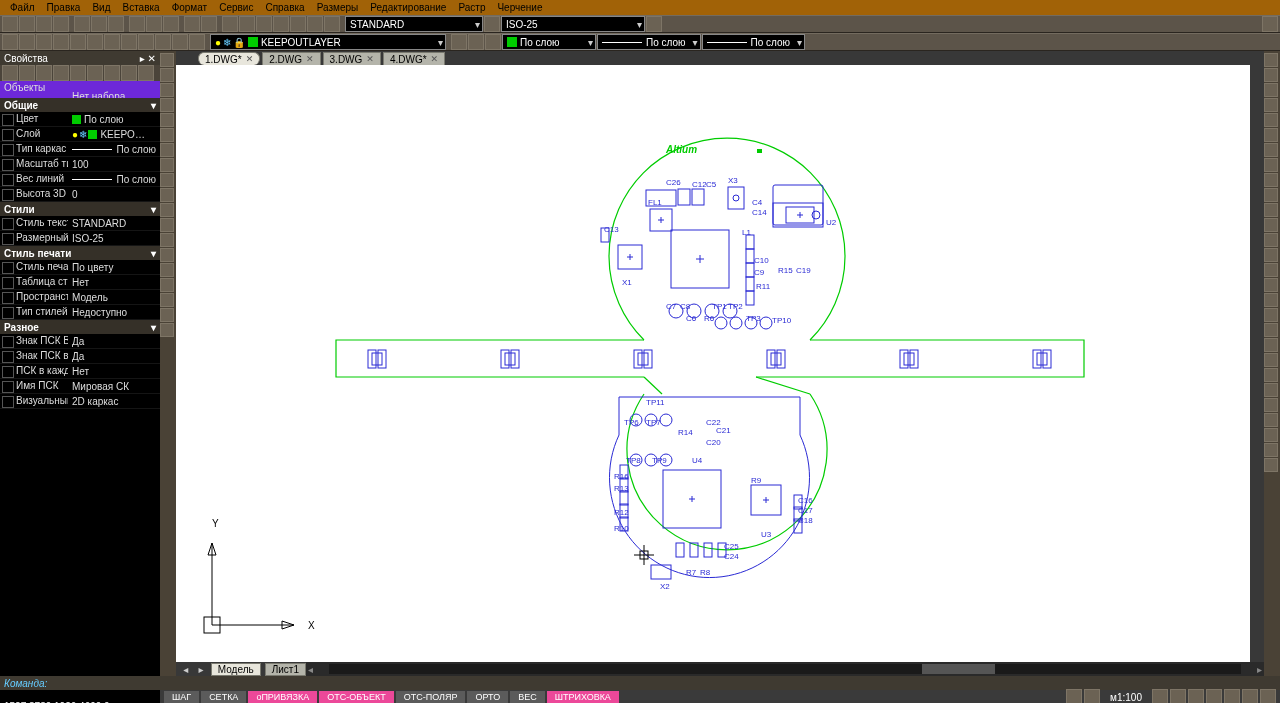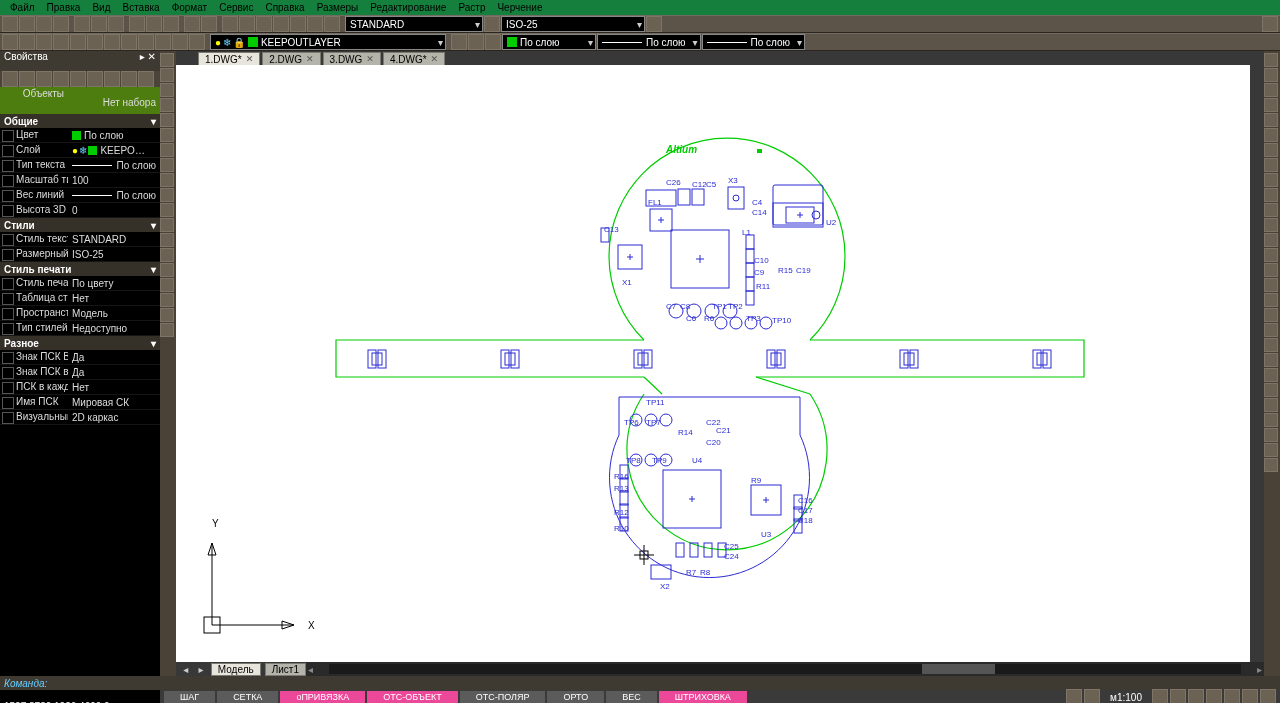--- a/index.html
+++ b/index.html
@@ -1,69 +1,69 @@
 <!DOCTYPE html>
 <html><head>
 <meta charset="utf-8">
 <style>
 * { margin: 0; padding: 0; box-sizing: border-box; font-family: Tahoma, Arial, sans-serif; font-size: 10px; user-select: none; }
 html, body { width: 1280px; height: 703px; overflow: hidden; background: #000; color: #ccc; }
-.menubar { height: 15px; background: #15803d; color: #000; display: flex; align-items: center; padding: 0 4px; }
+.menubar { height: 15px; background: #a16207; color: #000; display: flex; align-items: center; padding: 0 4px; }
 .menubar .item { padding: 1px 6px; cursor: default; }
 .toolbar { height: 18px; background: #5c5449; border-top: 1px solid #736b5f; border-bottom: 1px solid #2a251f; display: flex; align-items: center; padding: 0 2px; gap: 1px; }
 .tbtn { width: 16px; height: 16px; background: #6b6254; border: 1px solid #7e7566; display: inline-block; position: relative; }
 .tbtn.sep { width: 3px; background: transparent; border: none; }
 .combo { height: 16px; background: #000; border: 1px solid #888; display: flex; align-items: center; padding: 0 14px 0 4px; color: #fff; font-size: 10px; position: relative; }
 .combo:after { content: '▾'; position: absolute; right: 2px; color: #ccc; }
 .combo .swatch { width: 10px; height: 10px; margin-right: 3px; }
 .linecombo { height: 16px; background: #000; border: 1px solid #888; display: flex; align-items: center; padding: 0 14px 0 4px; color: #fff; font-size: 10px; position: relative; min-width: 96px; }
 .linecombo:after { content: '▾'; position: absolute; right: 2px; color: #ccc; }
 .linecombo .line { border-top: 1px solid #fff; width: 40px; margin-right: 4px; }
 
 .body-row { display: flex; height: 625px; }
 .left { width: 160px; background: #2a2a2a; display: flex; flex-direction: column; }
-.left .titlebar { height: 20px; background: #3f3a31; color: #fff; font-size: 10px; padding: 0 4px; display: flex; justify-content: space-between; }
+.left .titlebar { height: 14px; background: #3f3a31; color: #fff; font-size: 10px; padding: 0 4px; display: flex; align-items: center; justify-content: space-between; }
 .left .toolrow { height: 16px; background: #4b443a; display: flex; align-items: center; padding: 0 2px; gap: 1px; }
-.left .selrow { height: 27px; background: #4d7c0f; display: flex; text-align: right; }
+.left .selrow { height: 17px; background: #6d28d9; display: flex; }
 .left .selrow .lbl { flex: 0 0 68px; padding: 1px 4px; color: #ddd; }
 .left .selrow .val { flex: 1; padding: 10px 4px; color: #ddd; }
 .section-h { height: 14px; background: #353028; color: #fff; font-size: 10px; font-weight: bold; padding: 0 4px; display: flex; align-items: center; justify-content: space-between; }
 .prop { height: 15px; display: flex; background: #000; border-bottom: 1px solid #151515; }
 .prop .pk { flex: 0 0 68px; padding: 1px 2px 1px 16px; color: #ddd; position: relative; white-space: nowrap; overflow: hidden; }
 .prop .pk:before { content: ''; position: absolute; left: 2px; top: 2px; width: 10px; height: 10px; border: 1px solid #555; }
 .prop .pv { flex: 1; padding: 1px 4px; color: #ddd; white-space: nowrap; overflow: hidden; display: flex; align-items: center; }
 .prop .pv .swatch { width: 9px; height: 9px; margin-right: 3px; }
 .prop .pv .line { border-top: 1px solid #fff; width: 50px; margin-right: 4px; }
 
 .leftvt { width: 16px; background: #4a4236; display: flex; flex-direction: column; gap: 1px; padding: 2px 0; }
 .leftvt .tbtn { width: 14px; height: 14px; }
 
 .center { flex: 1; display: flex; flex-direction: column; background: #383838; }
 .tabrow { height: 14px; background: #383838; display: flex; align-items: flex-end; padding-left: 22px; gap: 2px; }
 .tab { height: 13px; padding: 0 6px; background: #b4b4aa; color: #000; border: 1px solid #7a7a70; border-bottom: none; font-size: 10px; display: flex; align-items: center; position: relative; }
-.tab.active { background: #e8e6dc; }
+.tab.active { background: #e8e6dc; border-radius: 6px; }
 .tab .close { margin-left: 4px; font-size: 9px; color: #555; }
 .canvas-wrap { flex: 1; position: relative; background: #fff; margin: 0 14px 0 0; }
 .canvas-wrap svg { position: absolute; top: 0; left: 0; }
 .bottom-tabs { height: 14px; background: #383838; display: flex; align-items: center; padding-left: 4px; gap: 4px; }
 .bottom-tabs .btab { height: 13px; padding: 0 6px; background: #b4b4aa; color: #000; border: 1px solid #7a7a70; font-size: 10px; display: flex; align-items: center; }
 .bottom-tabs .btab.active { background: #e8e6dc; }
 .bottom-tabs .arrow { width: 12px; color: #ccc; text-align: center; }
 .hscroll { height: 14px; background: #2a2a2a; display: flex; align-items: center; }
 .hscroll .track { flex: 1; height: 10px; background: #1a1a1a; margin: 0 14px; position: relative; }
 .hscroll .thumb { position: absolute; height: 10px; background: #555; left: 65%; width: 8%; }
 
 .rightvt { width: 16px; background: #4a4236; display: flex; flex-direction: column; gap: 1px; padding: 2px 0; }
 .rightvt .tbtn { width: 14px; height: 14px; }
 
 .cmdline { height: 14px; background: #3f3a31; color: #54e2ff; display: flex; align-items: center; padding: 0 4px; }
 .cmdline .lbl { color: #6cf; font-style: italic; }
 .coord { height: 14px; background: #000; color: #fff; display: flex; align-items: center; padding: 16px 4px; font-size: 10px; }
 .statusbar { height: 14px; background: #3a3a3a; display: flex; align-items: center; padding: 0 4px; gap: 2px; }
-.statusbar .sbtn { height: 12px; padding: 0 16px; background: #5b5b5b; color: #fff; font-size: 9px; display: flex; align-items: center; }
+.statusbar .sbtn { height: 12px; padding: 0 8px; background: #5b5b5b; color: #fff; font-size: 9px; display: flex; align-items: center; }
 .statusbar .sbtn.on { background: #ec4899; }
 .statusbar .spacer { flex: 1; }
 .statusbar .scale { color: #fff; padding: 0 8px; }
 
 .pcbtext { font-family: Arial; font-size: 8px; fill: #2a2ad4; }
 .pcbline { stroke: #2a2ad4; stroke-width: 1; fill: none; }
 .keepout { stroke: #0c0; stroke-width: 1.2; fill: none; }
 </style>
 </head>
 <body>
@@ -183,21 +183,21 @@
     <div id="sec-general">
         <div class="prop">
           <div class="pk">Цвет</div>
           <div class="pv"><span class="swatch" style="background:#0c0"></span>По слою</div>
         </div>
         <div class="prop">
           <div class="pk">Слой</div>
           <div class="pv"><span style="color:#ff0">●</span><span style="color:#6cf;margin:0 1px">❄</span><span class="swatch" style="background:#0c0"></span>KEEPO…</div>
         </div>
         <div class="prop">
-          <div class="pk">Тип текста</div>
+          <div class="pk">Тип каркас</div>
           <div class="pv"><span class="line"></span>По слою</div>
         </div>
         <div class="prop">
           <div class="pk">Масштаб типа …</div>
           <div class="pv">100</div>
         </div>
         <div class="prop">
           <div class="pk">Вес линий</div>
           <div class="pv"><span class="line"></span>По слою</div>
         </div>

